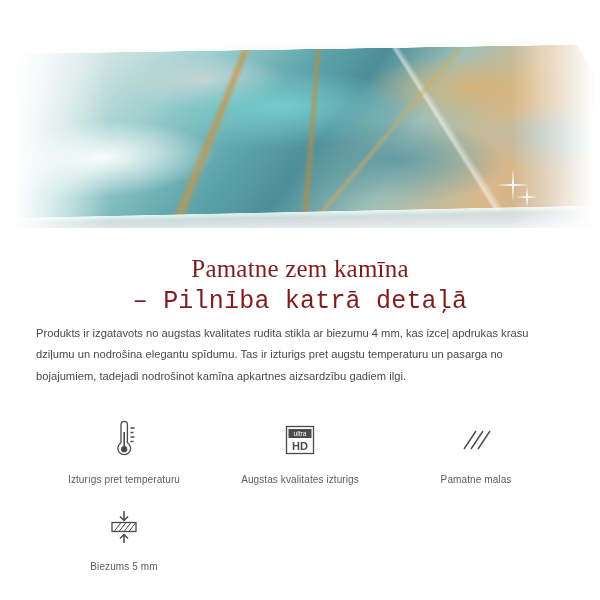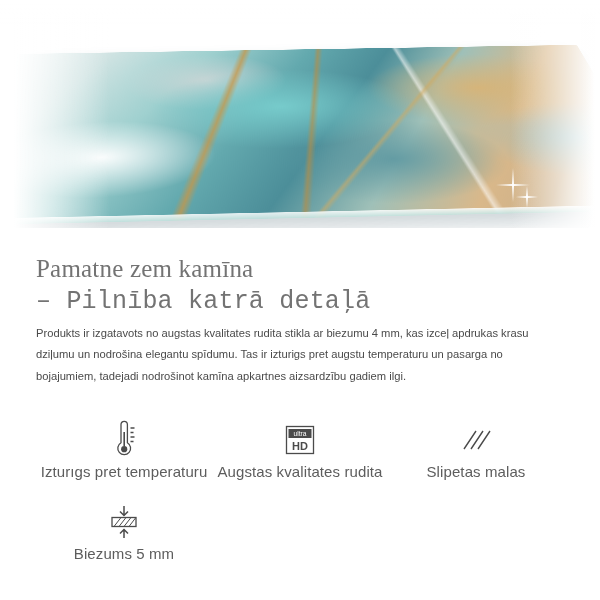--- a/index.html
+++ b/index.html
@@ -117,22 +117,23 @@
   
   .content {
     padding: 0 36px;
   }
   .headline {
     margin: 24px 0 0 0;
     font-family: "Liberation Serif", serif;
     font-size: 25px;
     line-height: 1.33;
     font-weight: 400;
-    color: #737373;
+    color: #7f1d1d;
     letter-spacing: 0.2px;
+    text-align: center;
   }
   .headline .line2 {
     display: block;
     font-family: Liberation Mono, monospace;
   }
   .paragraph {
     margin: 4px 0 0 0;
     font-size: 11.2px;
     line-height: 1.95;
     color: #4a4a4a;
@@ -154,22 +155,22 @@
     padding: 8px 4px 6px 4px;
   }
   .feature-icon {
     height: 44px;
     display: flex;
     align-items: center;
     justify-content: center;
     color: #4b4b4b;
   }
   .feature-label {
-    margin-top: 1px;
-    font-size: 15px;
+    margin-top: 12px;
+    font-size: 10px;
     color: #5d5d5d;
     text-align: center;
     letter-spacing: 0.1px;
   }
   svg { display: block; }
 </style>
 </head>
 <body>
 
 <div class="page">
@@ -211,32 +212,32 @@
 
       <div class="feature">
         <div class="feature-icon">
           <svg width="40" height="40" viewBox="0 0 40 40">
             <rect x="6.5" y="6.5" width="27" height="27" fill="none" stroke="#4b4b4b" stroke-width="1.3"></rect>
             <rect x="8.5" y="9" width="23" height="9" fill="#4b4b4b"></rect>
             <text x="20" y="16" font-family="Liberation Sans, sans-serif" font-size="6.6" fill="#ffffff" text-anchor="middle">ultra</text>
             <text x="20" y="30" font-family="Liberation Sans, sans-serif" font-size="11" font-weight="bold" fill="#4b4b4b" text-anchor="middle">HD</text>
           </svg>
         </div>
-        <div class="feature-label">Augstas kvalitates rudita</div>
+        <div class="feature-label">Augstas kvalitates izturigs</div>
       </div>
 
 
 
       <div class="feature">
         <div class="feature-icon">
           <svg width="40" height="26" viewBox="0 0 40 26" fill="none" stroke="#4b4b4b" stroke-width="1.4">
             <path d="M8 22 20 4M15 22 27 4M22 22 34 4"></path>
           </svg>
         </div>
-        <div class="feature-label">Slipetas malas</div>
+        <div class="feature-label">Pamatne malas</div>
       </div>
 
       <div class="feature">
         <div class="feature-icon">
           <svg width="40" height="40" viewBox="0 0 40 40" fill="none" stroke="#4b4b4b" stroke-width="1.3">
             <path d="M20 4v9M16 9.5l4 4 4-4" stroke-width="1.5"></path>
             <path d="M20 36v-9M16 31.5l4-4 4 4" stroke-width="1.5"></path>
             <rect x="8" y="15.5" width="24" height="9"></rect>
             <path d="M10 24.5 17 15.5M15 24.5 22 15.5M20 24.5 27 15.5M25 24.5 31.5 16" stroke-width="1"></path>
           </svg>

